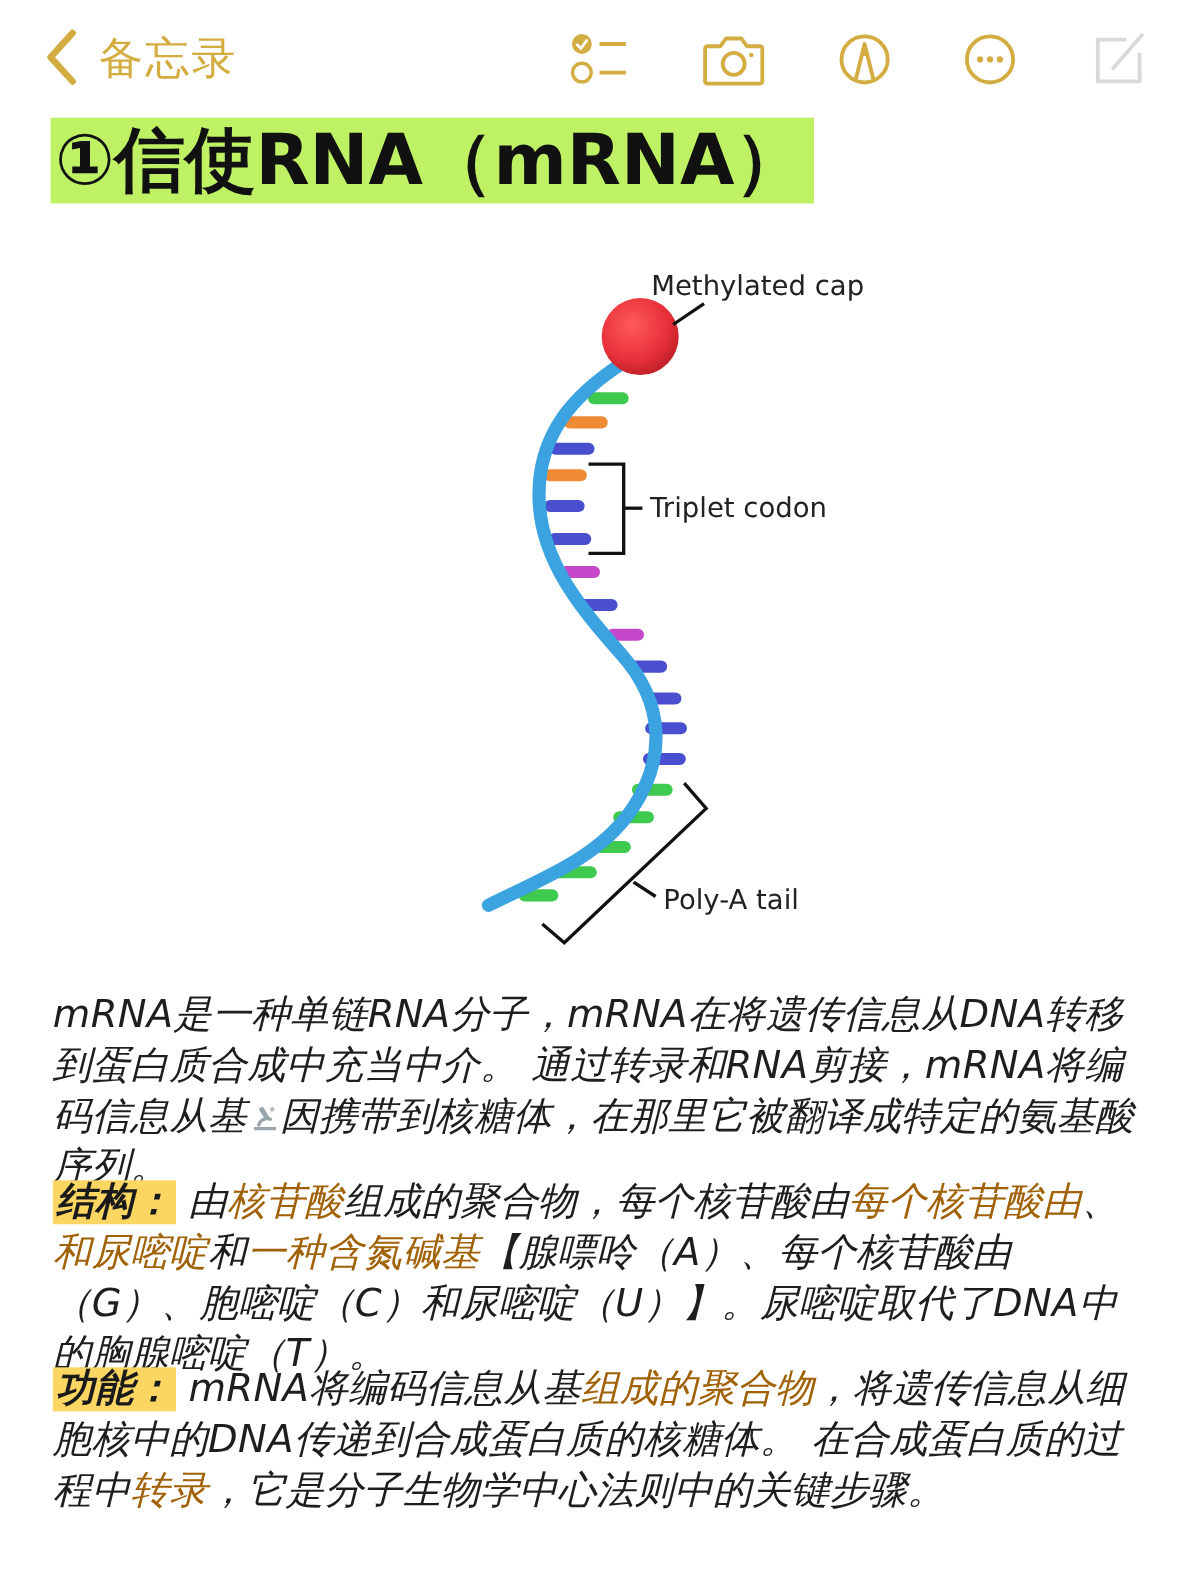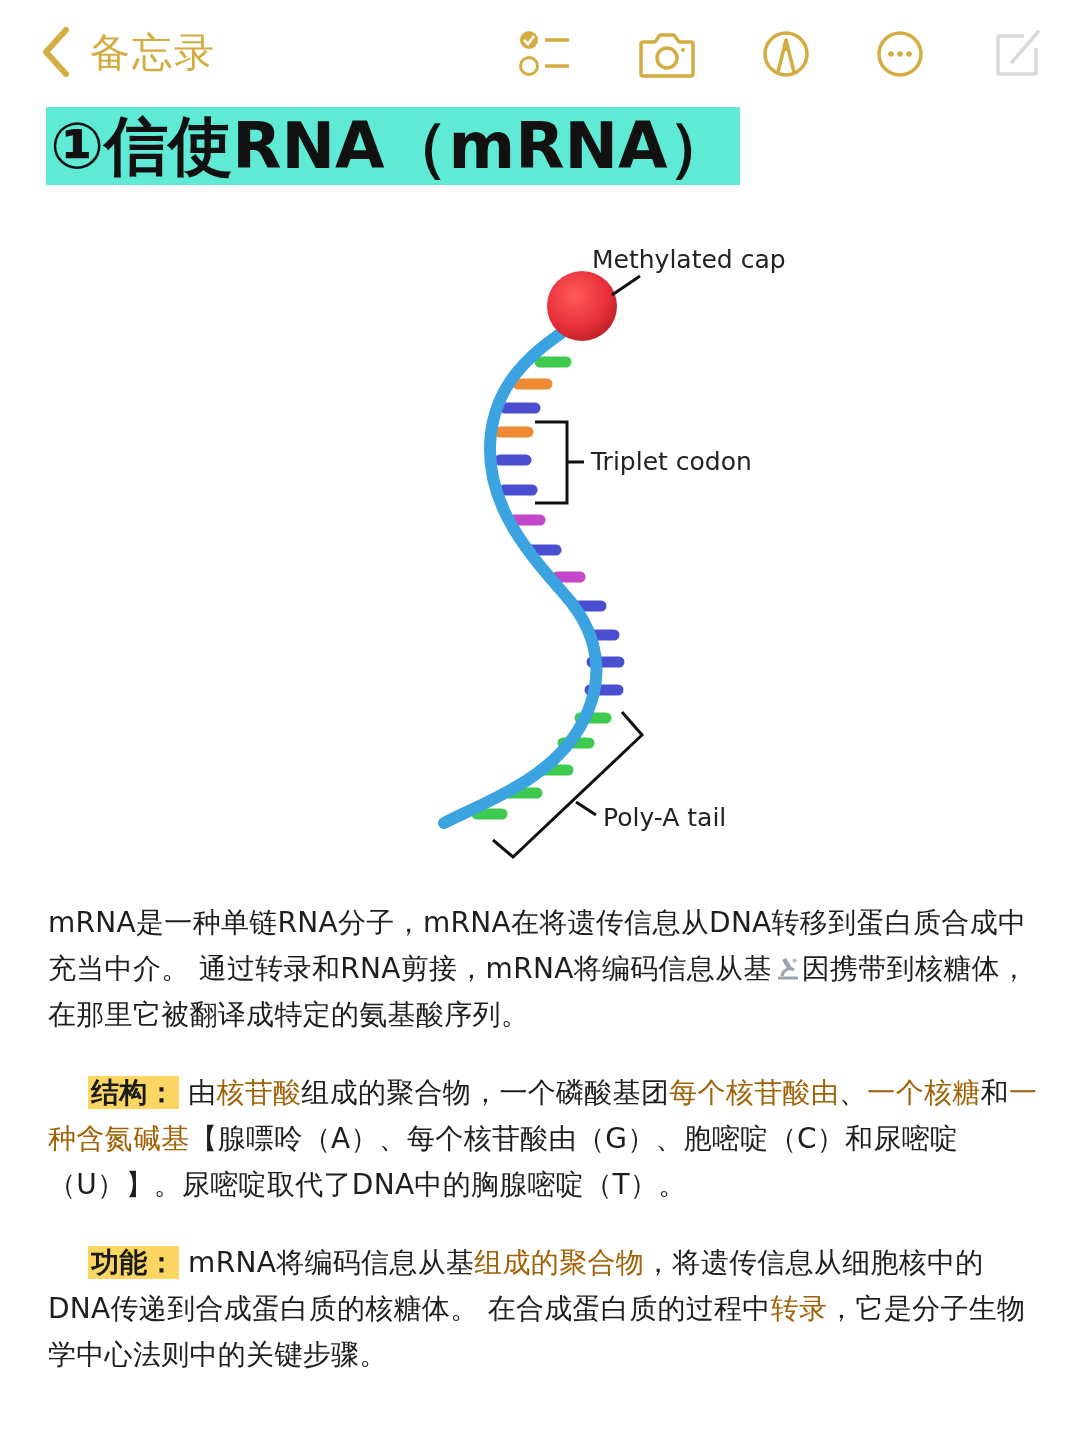--- a/index.html
+++ b/index.html
@@ -3,28 +3,28 @@
 <meta charset="utf-8">
 <style>
   html, body { margin: 0; padding: 0; background: #ffffff; }
   body { width: 1080px; height: 1443px; position: relative; overflow: hidden;
          font-family: "DejaVu Sans", "Liberation Sans", sans-serif; color: #1a1a1a; }
   .navbar { position: absolute; top: 0; left: 0; width: 1080px; height: 100px; }
   .back-btn { position: absolute; left: 38px; top: 24px; height: 56px; display: flex; align-items: center; cursor: pointer; }
   .back-btn .chev { width: 36px; height: 56px; }
   .back-label { font-size: 40px; color: #d4ad42; margin-left: 16px; letter-spacing: 2px; }
   .tool { position: absolute; top: 26px; width: 60px; height: 56px; cursor: pointer; }
-  .title-wrap { position: absolute; left: 46px; top: 107px; height: 78px; background: #5eead4;
+  .title-wrap { position: absolute; left: 46px; top: 107px; height: 78px; background: #bef264;
                 padding: 0 8px 0 4px; display: flex; align-items: flex-end; }
   .title { font-size: 64px; font-weight: bold; color: #111; letter-spacing: 0px; line-height: 78px; white-space: nowrap; }
   .diagram { position: absolute; left: 0; top: 230px; width: 1080px; height: 650px; }
   .diagram text { font-family: "DejaVu Sans", "Liberation Sans", sans-serif; font-size: 25px; fill: #222; }
-  .para { position: absolute; left: 48px; width: 990px; font-size: 28px; line-height: 46px; color: #1e1e1e; letter-spacing: 0.3px; }
+  .para { position: absolute; left: 48px; width: 990px; font-size: 35px; line-height: 46px; color: #1e1e1e; letter-spacing: 0.3px; font-style: italic; }
   .hl { color: #a16207; }
-  .tag { background: #fbd663; font-weight: bold; color: #1a1a1a; padding: 0 3px; margin-left: 40px; }
+  .tag { background: #fbd663; font-weight: bold; color: #1a1a1a; padding: 0 3px; }
   .micro { display: inline-block; width: 30px; height: 30px; vertical-align: -4px; }
 </style>
 </head>
 <body>
 
 <div class="navbar">
   <div class="back-btn">
     <svg class="chev" viewBox="0 0 36 56">
       <polyline points="28,6 8,28 28,50" fill="none" stroke="#d4ad42" stroke-width="6" stroke-linecap="round" stroke-linejoin="round"></polyline>
     </svg>
@@ -122,19 +122,19 @@
   <span>mRNA是一种单链RNA分子，mRNA在将遗传信息从DNA转移到蛋白质合成中充当中介。 通过转录和RNA剪接，mRNA将编码信息从基</span><svg class="micro" viewBox="0 0 30 30">
       <path d="M6,26 H26" stroke="#9aa4ab" stroke-width="3"></path>
       <path d="M14,6 L20,16 L16,18 L10,8 Z" fill="#9aa4ab"></path>
       <path d="M20,8 l3,-2 l2,3 l-3,2 z" fill="#b5bcc2"></path>
       <path d="M10,24 a8,8 0 0 1 12,-6" fill="none" stroke="#9aa4ab" stroke-width="3"></path>
     </svg><span>因携带到核糖体，在那里它被翻译成特定的氨基酸序列。</span>
 </div>
 
 <div class="para" style="top:1070px;">
   <span class="tag">结构：</span>
-  <span>由</span><span class="hl">核苷酸</span><span>组成的聚合物，一个磷酸基团</span><span class="hl">每个核苷酸由</span><span>、</span><span class="hl">一个核糖</span><span>和</span><span class="hl">一种含氮碱基</span><span>【腺嘌呤（A）、每个核苷酸由（G）、胞嘧啶（C）和尿嘧啶（U）】。尿嘧啶取代了DNA中的胸腺嘧啶（T）。</span>
+  <span>由</span><span class="hl">核苷酸</span><span>组成的聚合物，每个核苷酸由</span><span class="hl">每个核苷酸由</span><span>、</span><span class="hl">和尿嘧啶</span><span>和</span><span class="hl">一种含氮碱基</span><span>【腺嘌呤（A）、每个核苷酸由（G）、胞嘧啶（C）和尿嘧啶（U）】。尿嘧啶取代了DNA中的胸腺嘧啶（T）。</span>
 </div>
 
 <div class="para" style="top:1240px;">
   <span class="tag">功能：</span>
   <span>mRNA将编码信息从基</span><span class="hl">组成的聚合物</span><span>，将遗传信息从细胞核中的DNA传递到合成蛋白质的核糖体。 在合成蛋白质的过程中</span><span class="hl">转录</span><span>，它是分子生物学中心法则中的关键步骤。</span>
 </div>
 
 </body></html>

